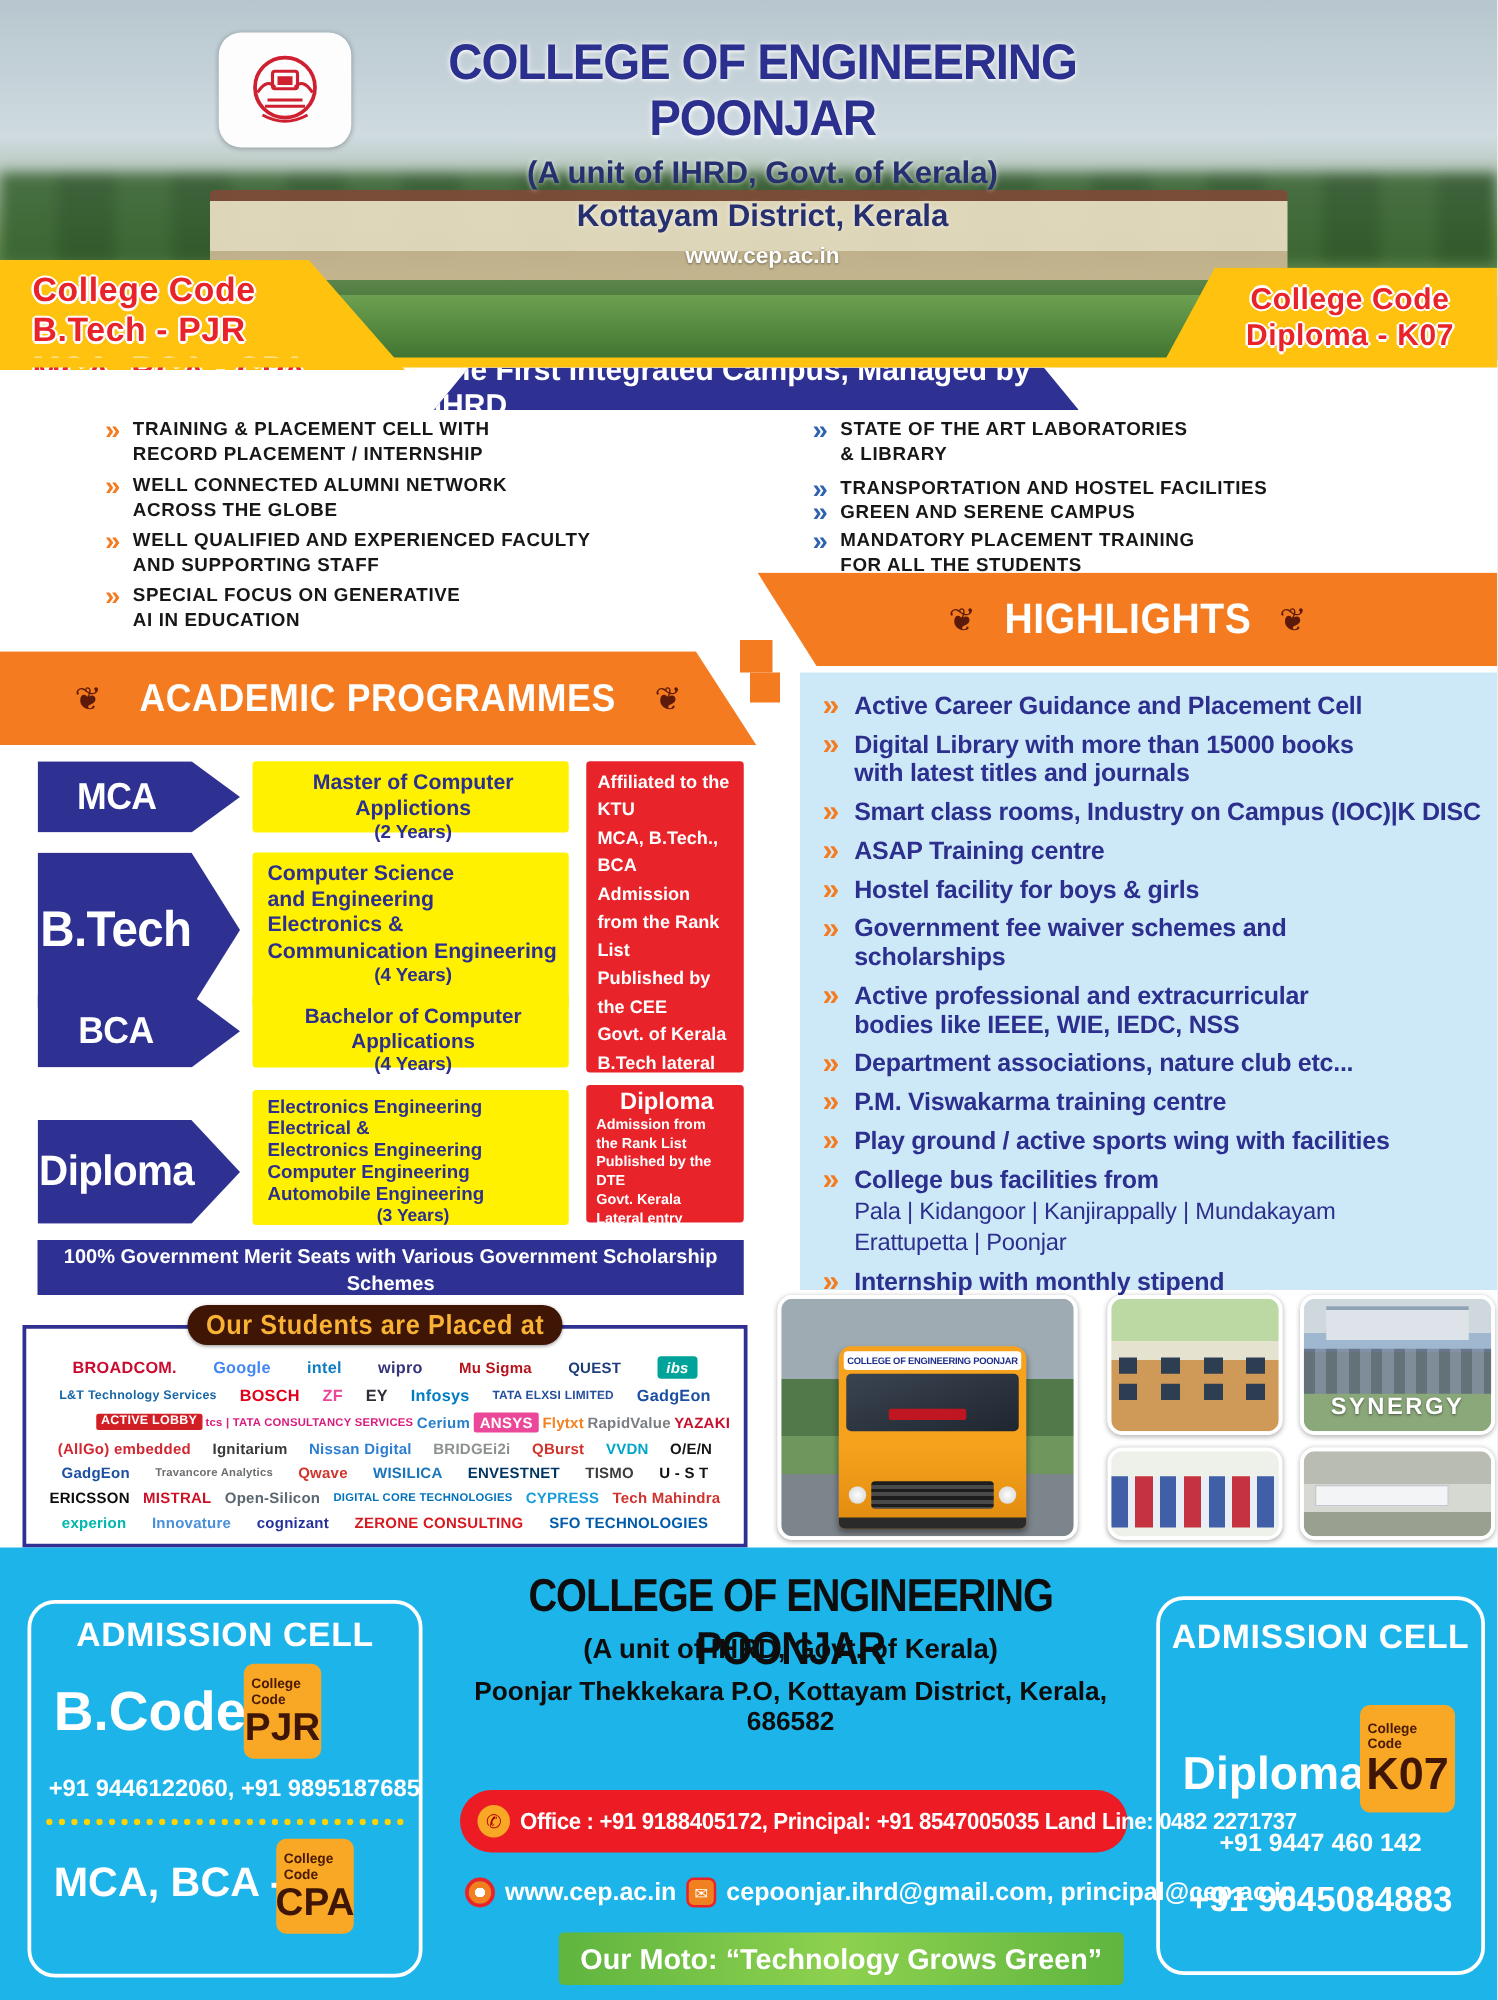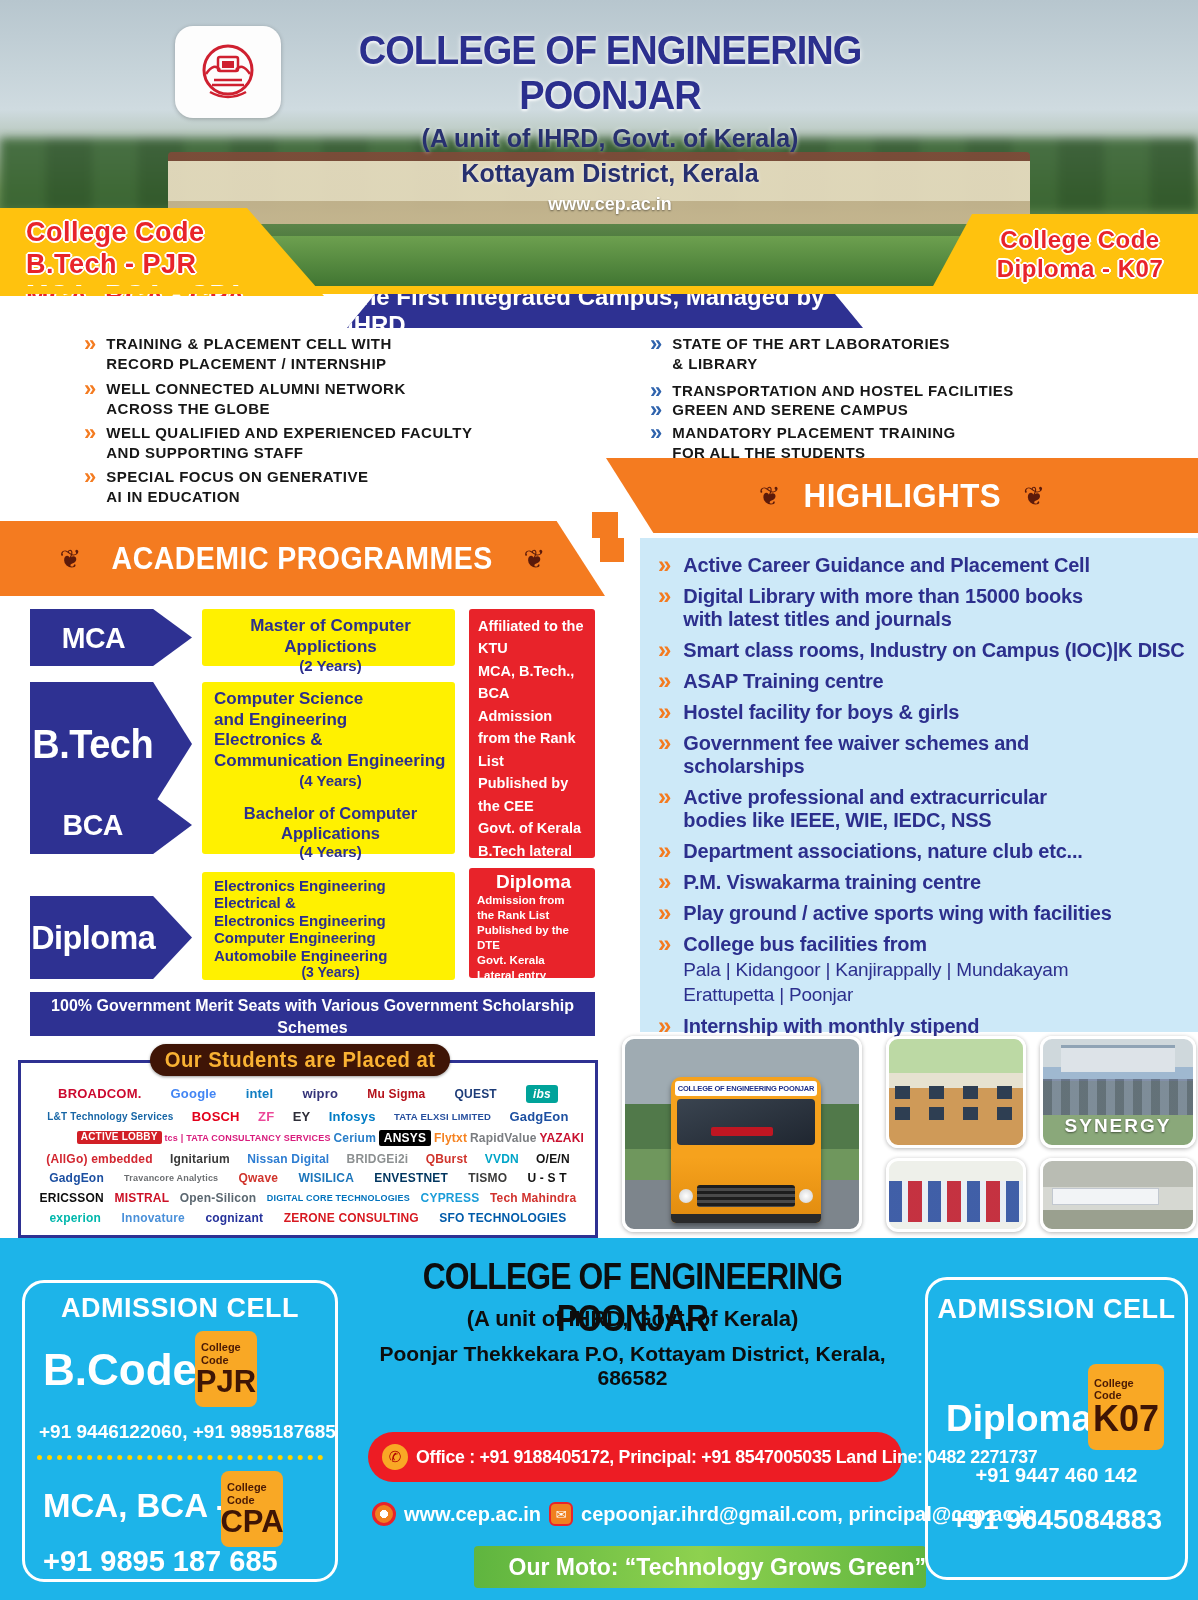--- a/index.html
+++ b/index.html
@@ -76,21 +76,21 @@
   .hl-sub{display:block;font-size:19px;font-weight:500;color:#2c2f8d;line-height:1.3;margin-top:2px;}
 
   
   .pl-panel{position:absolute;left:18px;top:1060px;width:580px;height:178px;background:#ffffff;
     border:3px solid #2e3192;box-sizing:border-box;display:flex;flex-direction:column;
     justify-content:space-evenly;padding:16px 8px 4px 8px;}
   .lrow{display:flex;justify-content:space-evenly;align-items:center;}
   .lg{font-weight:800;font-size:12px;letter-spacing:.2px;white-space:nowrap;}
   .lg.big{font-size:13px;}
   .lg.bx-red{background:#d21f26;color:#fff !important;padding:1px 4px;border-radius:2px;font-size:10px;line-height:1.05;text-align:center;}
-  .lg.bx-blk{background:#000000;color:#fff !important;padding:1px 5px;border-radius:2px;}
+  .lg.bx-blk{background:#ec4899;color:#fff !important;padding:1px 5px;border-radius:2px;}
   .lg.bx-teal{background:#00a39a;color:#fff !important;padding:2px 7px;border-radius:3px;font-style:italic;}
   .pl-pill{position:absolute;left:150px;top:1044px;width:300px;height:32px;background:#3f1506;
     border-radius:18px;display:flex;align-items:center;justify-content:center;box-shadow:0 1px 3px rgba(0,0,0,.4);}
   .pl-pill span{color:#f9b233;font-size:22px;font-weight:900;letter-spacing:.5px;transform:scaleX(.92);}
 
   
   .photo{position:absolute;border-radius:12px;overflow:hidden;border:3px solid #fff;
     box-shadow:0 1px 4px rgba(0,0,0,.3);box-sizing:border-box;}
   .p-bus{left:622px;top:1036px;width:240px;height:196px;
     background:linear-gradient(180deg,#9fabb2 0 34%,#51794a 34% 58%,#6f975d 58% 74%,#7d858c 74% 100%);}
@@ -146,21 +146,21 @@
   .c-pill .txt{color:#fff;font-size:18.5px;font-weight:900;letter-spacing:-.3px;transform:scaleX(.96);transform-origin:left;white-space:nowrap;}
   .ic-ph{width:26px;height:26px;border-radius:50%;background:#f9a825;display:flex;align-items:center;
     justify-content:center;color:#b00000;font-size:15px;flex:0 0 auto;}
   .c-webline{position:absolute;left:372px;top:1502px;width:530px;display:flex;align-items:center;gap:8px;}
   .c-webline .txt{color:#fff;font-size:20px;font-weight:900;white-space:nowrap;}
   .ic-web{width:24px;height:24px;border-radius:50%;background:radial-gradient(circle at 50% 50%,#fff 0 4px,#f08020 4px);
     border:3px solid #e8232a;box-sizing:border-box;flex:0 0 auto;}
   .ic-mail{width:24px;height:24px;border-radius:6px;background:#f08020;border:2px solid #e8232a;
     display:flex;align-items:center;justify-content:center;color:#fff;font-size:13px;box-sizing:border-box;flex:0 0 auto;}
   .c-motto{position:absolute;left:447px;top:1546px;width:452px;height:42px;border-radius:4px;
-    background:linear-gradient(90deg,#5fb53f,#8ed14f 50%,#5fb53f);display:flex;align-items:center;justify-content:flex-end;margin-left:27px;}
+    background:linear-gradient(90deg,#5fb53f,#8ed14f 50%,#5fb53f);display:flex;align-items:center;justify-content:center;}
   .c-motto span{color:#fff;font-size:23px;font-weight:900;}
 </style>
 </head>
 <body>
 
 <div id="poster">
 
   <div class="hero">
     <div class="h-trees"></div>
     <div class="h-bldg"></div>
@@ -473,21 +473,20 @@
       <span class="b-lbl">College Code</span>
       <span class="b-code" style="font-size:31px;">PJR</span>
     </div>
     <div class="f-white" style="position:absolute;left:14px;top:138px;font-size:19px;white-space:nowrap;">+91 9446122060, +91 9895187685</div>
     <div class="dotted" style="left:12px;top:172px;width:286px;"></div>
     <div class="f-white" style="position:absolute;left:18px;top:204px;font-size:33px;">MCA, BCA -</div>
     <div class="badge" style="left:196px;top:188px;width:62px;height:76px;">
       <span class="b-lbl">College Code</span>
       <span class="b-code" style="font-size:31px;">CPA</span>
     </div>
-    <div class="f-white" style="position:absolute;left:18px;top:262px;font-size:29px;">+91 9895 187 685</div>
   </div>
 
   <div class="c-title">COLLEGE OF ENGINEERING POONJAR</div>
   <div class="c-sub">(A unit of IHRD, Govt. of Kerala)</div>
   <div class="c-addr">Poonjar Thekkekara P.O, Kottayam District, Kerala, 686582</div>
   <div class="c-pill">
     <span class="ic-ph">✆</span>
     <span class="txt">Office : +91 9188405172, Principal: +91 8547005035 Land Line: 0482 2271737</span>
   </div>
   <div class="c-webline">

